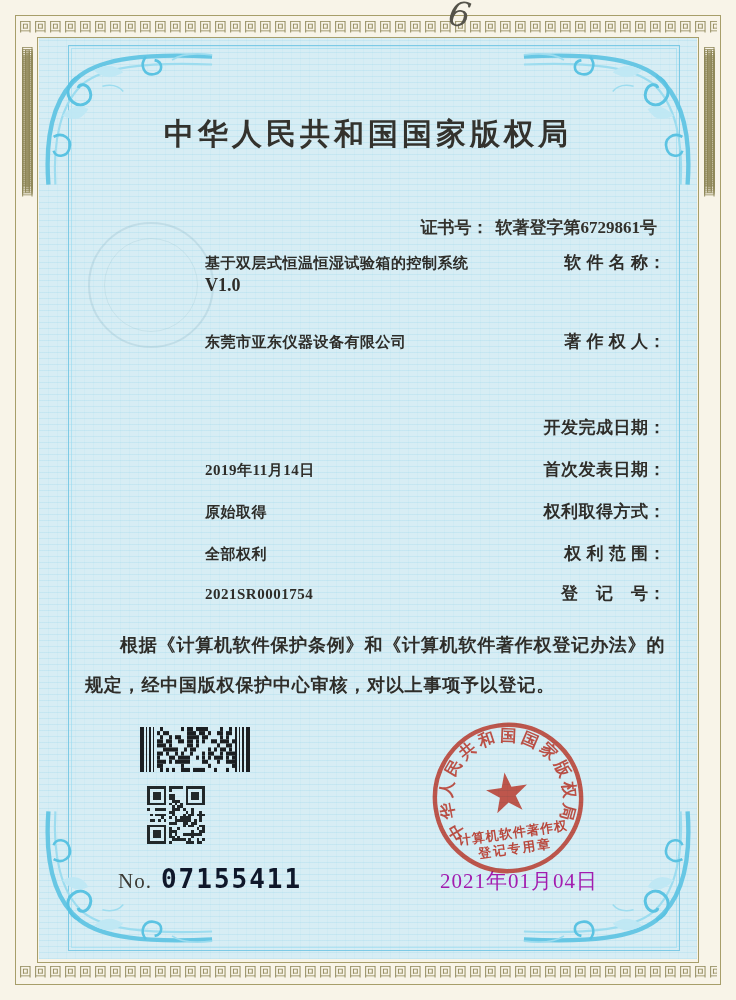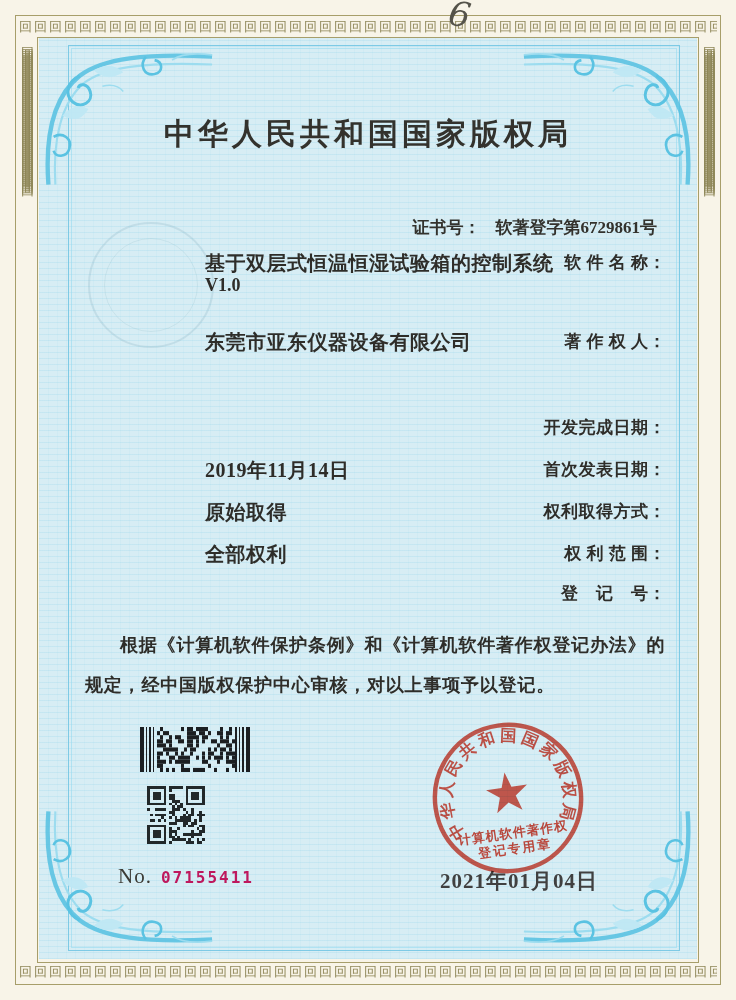--- a/index.html
+++ b/index.html
@@ -46,44 +46,44 @@
     border:2px solid rgba(130,175,190,.25);border-radius:50%;z-index:1;}
   .watermark::before{content:"";position:absolute;inset:14px;
     border:1.5px solid rgba(130,175,190,.18);border-radius:50%;}
   
   .authority{position:absolute;left:0;right:0;top:114px;text-align:center;
     font-size:30px;font-weight:800;letter-spacing:4px;color:#33322d;z-index:4;}
   .cert-title{position:absolute;left:0;right:0;top:160px;text-align:center;
     font-size:37px;font-weight:900;letter-spacing:3px;color:#2d2c27;z-index:4;}
   .cert-no{position:absolute;right:79px;top:216px;font-size:17px;font-weight:700;
     z-index:4;color:#33322d;}
-  .cert-no .val{margin-left:15px;}
+  .cert-no .val{margin-left:7px;}
   .field{position:absolute;left:85px;right:70px;z-index:4;font-size:17px;
     font-weight:700;color:#2e2d29;line-height:24px;text-align:right;}
   .field .lbl{letter-spacing:.5px;}
-  .field .val{position:absolute;left:120px;top:0;letter-spacing:.5px;font-size:20px;}
+  .field .val{position:absolute;left:120px;top:0;letter-spacing:.5px;font-size:15px;}
   .field .val2{position:absolute;left:120px;top:22px;font-size:18px;}
   .f0{top:251px;} .f1{top:330px;} .f2{top:416px;} .f3{top:458px;}
   .f4{top:500px;} .f5{top:542px;} .f6{top:582px;}
   .statement{position:absolute;left:85px;width:572px;z-index:4;font-size:18px;
     font-weight:700;color:#2e2d29;letter-spacing:.8px;line-height:26px;}
   .st1{top:632px;padding-left:35px;}
   .st2{top:672px;}
   
   .barcode{position:absolute;left:140px;top:727px;width:110px;height:45px;z-index:4;}
   .qr{position:absolute;left:147px;top:786px;width:58px;height:58px;z-index:4;}
   .serial{position:absolute;left:118px;top:864px;z-index:4;font-size:21px;}
   .serial .pre{color:#3c3b35;letter-spacing:1px;}
   .serial .num{font-family:"DejaVu Sans Mono",monospace;font-weight:700;
-    color:#be185d;letter-spacing:2px;margin-left:9px;font-size:16px;}
+    color:#0f172a;letter-spacing:2px;margin-left:9px;font-size:26px;}
   
   .seal{position:absolute;left:429px;top:719px;width:158px;height:158px;z-index:6;
     transform:rotate(-8deg);mix-blend-mode:multiply;opacity:.93;}
   .issue-date{position:absolute;left:440px;top:867px;z-index:5;font-size:21px;
-    font-weight:700;letter-spacing:1px;color:#404040;}
+    font-weight:400;letter-spacing:1px;color:#a21caf;}
   
   .hand-mark{position:absolute;left:449px;top:-6px;z-index:7;font-size:34px;
     font-style:italic;color:#55534a;transform:rotate(10deg);
     font-family:"DejaVu Serif",serif;font-weight:400;}
 </style>
 </head>
 <body>
 
 <div class="page">
 
@@ -151,20 +151,21 @@
   <div class="field f5">
     <span class="lbl">权 利 范 围：</span>
     <span class="val">全部权利</span>
   </div>
   <div class="field f4">
     <span class="lbl">权利取得方式：</span>
     <span class="val">原始取得</span>
   </div>
   <div class="field f6">
     <span class="lbl">登　记　号：</span>
+    <span class="val">2021SR0001754</span>
   </div>
 
   <div class="statement st2">规定，经中国版权保护中心审核，对以上事项予以登记。</div>
   <div class="statement st1">根据《计算机软件保护条例》和《计算机软件著作权登记办法》的</div>
 
   <svg id="barcode-svg" class="barcode" viewBox="0 0 110 44" preserveAspectRatio="none">
       <rect x="0" y="0" width="4" height="44" fill="#1c1f22"></rect>
       <rect x="6" y="0" width="1" height="44" fill="#1c1f22"></rect>
       <rect x="9" y="0" width="2" height="44" fill="#1c1f22"></rect>
       <rect x="13" y="0" width="1" height="44" fill="#1c1f22"></rect>

